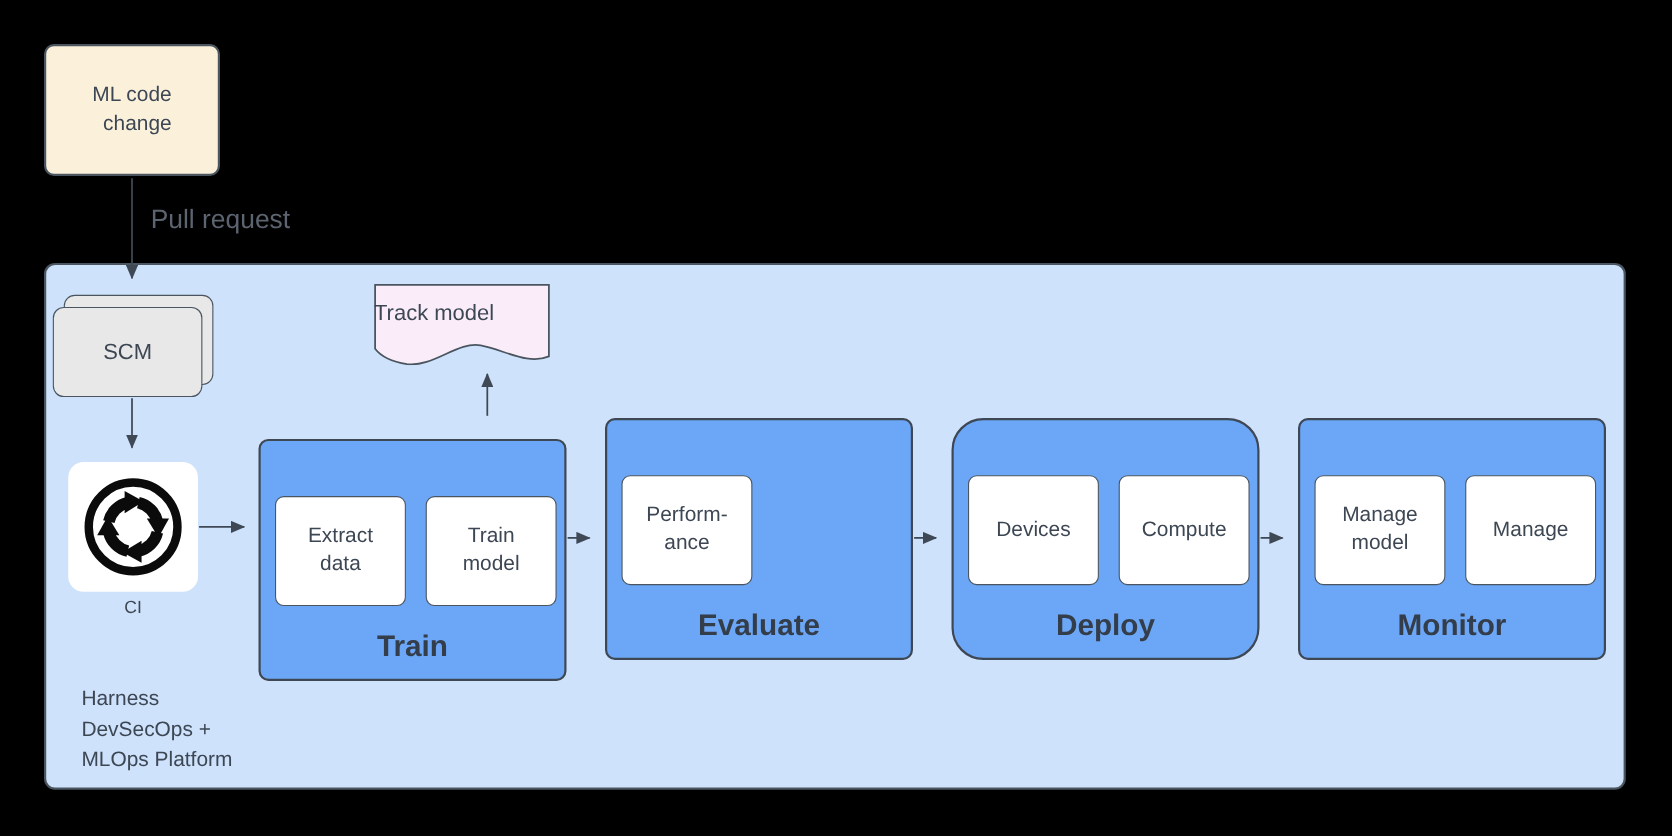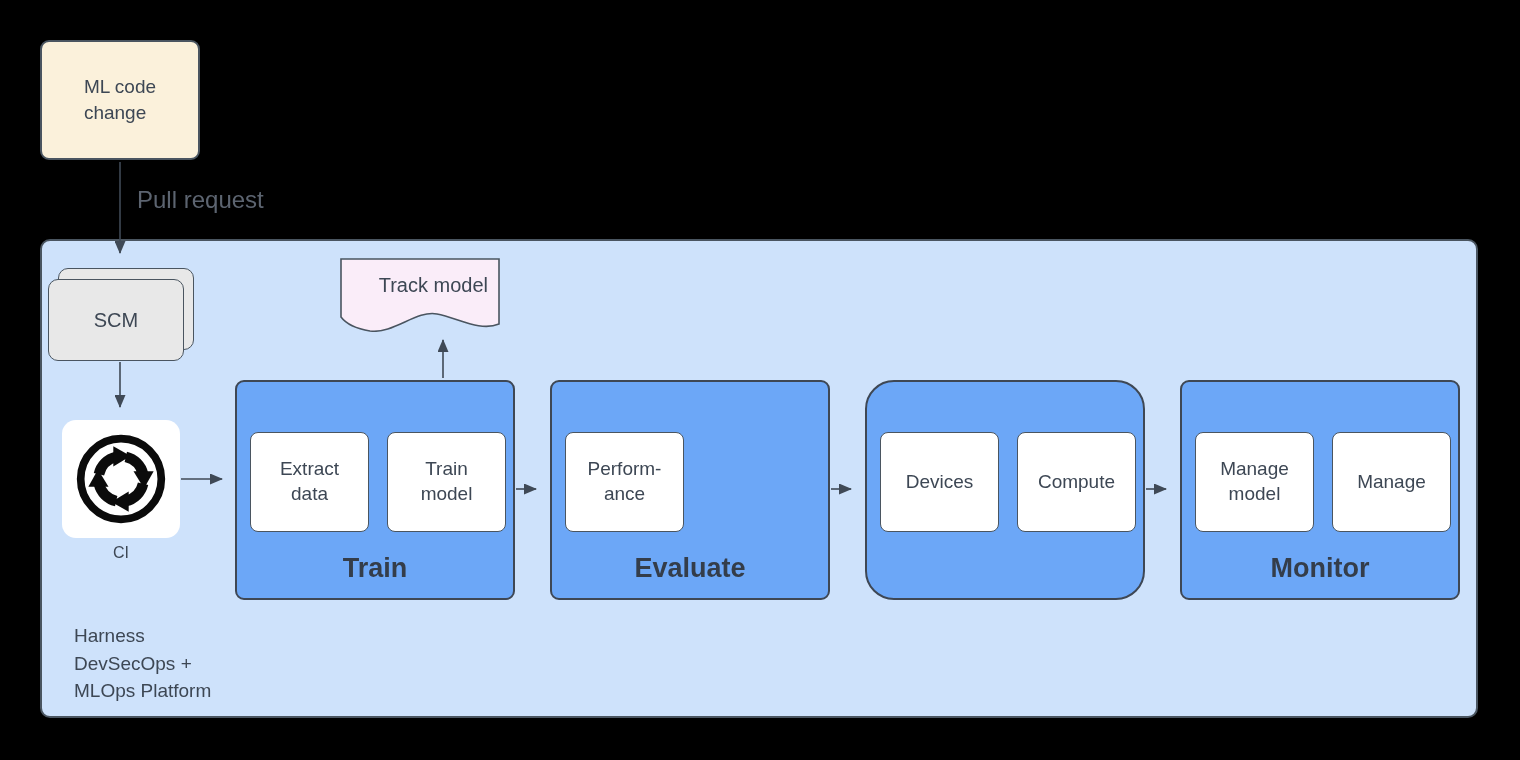--- a/index.html
+++ b/index.html
@@ -27,21 +27,21 @@
   }
   .canvas{position:absolute;inset:0;}
   .prewrap{white-space:pre-line;}
 
   
   .ml-box{
     position:absolute;left:40px;top:40px;width:160px;height:120px;
     background:var(--note-fill);
     border:2px solid var(--step-stroke);border-radius:9px;
     display:flex;align-items:center;justify-content:center;
-    font-size:19px;line-height:1.35;text-align:left;
+    font-size:19px;line-height:1.35;text-align:right;
   }
   .pull-label{
     position:absolute;left:137px;top:186px;
     font-size:24px;color:var(--muted-label);
   }
 
   
   .platform{
     position:absolute;left:40px;top:239px;width:1438px;height:479px;
     background:var(--platform-fill);
@@ -75,21 +75,21 @@
     position:absolute;left:62px;top:544px;width:118px;
     text-align:center;font-size:16px;
   }
 
   
   .stage{
     position:absolute;top:380px;width:280px;height:220px;
     background:var(--stage-fill);
     border:2px solid var(--stage-stroke);border-radius:9px;
   }
-  .stage-train{left:235px;}
+  .stage-train{left:235px;margin-top:19px;}
   .stage-evaluate{left:550px;}
   .stage-deploy{left:865px;border-radius:29px;}
   .stage-monitor{left:1180px;}
   .step{
     position:absolute;top:50px;width:119px;height:100px;
     background:var(--step-fill);
     border:1.5px solid var(--step-stroke);border-radius:8px;
     display:flex;align-items:center;justify-content:center;
     font-size:19px;line-height:1.3;text-align:center;color:var(--ink);
   }
@@ -99,21 +99,21 @@
     position:absolute;left:0;right:0;bottom:14px;
     text-align:center;font-size:27px;font-weight:bold;color:var(--title-ink);
   }
 
   
   .doc{
     position:absolute;left:340px;top:258px;width:160px;height:74px;
   }
   .doc-label{
     position:absolute;left:340px;top:274px;width:148px;
-    text-align:right;font-size:20px;color:var(--ink);
+    text-align:left;font-size:20px;color:var(--ink);
   }
 
   svg.layer{position:absolute;left:0;top:0;width:1520px;height:760px;pointer-events:none;}
 </style>
 </head>
 <body>
 
 <div class="canvas">
 
   <div class="platform"></div>
@@ -184,20 +184,21 @@
 
   <div class="stage stage-evaluate">
     <div class="step step-1 prewrap">Perform-
 ance</div>
     <div class="stage-title">Evaluate</div>
   </div>
 
   <div class="stage stage-deploy">
     <div class="step step-1 prewrap">Devices</div>
     <div class="step step-2 prewrap">Compute</div>
+    <div class="stage-title">Deploy</div>
   </div>
 
   <div class="stage stage-monitor">
     <div class="step step-1 prewrap">Manage
 model</div>
     <div class="step step-2 prewrap">Manage</div>
     <div class="stage-title">Monitor</div>
   </div>
 
 </div>

